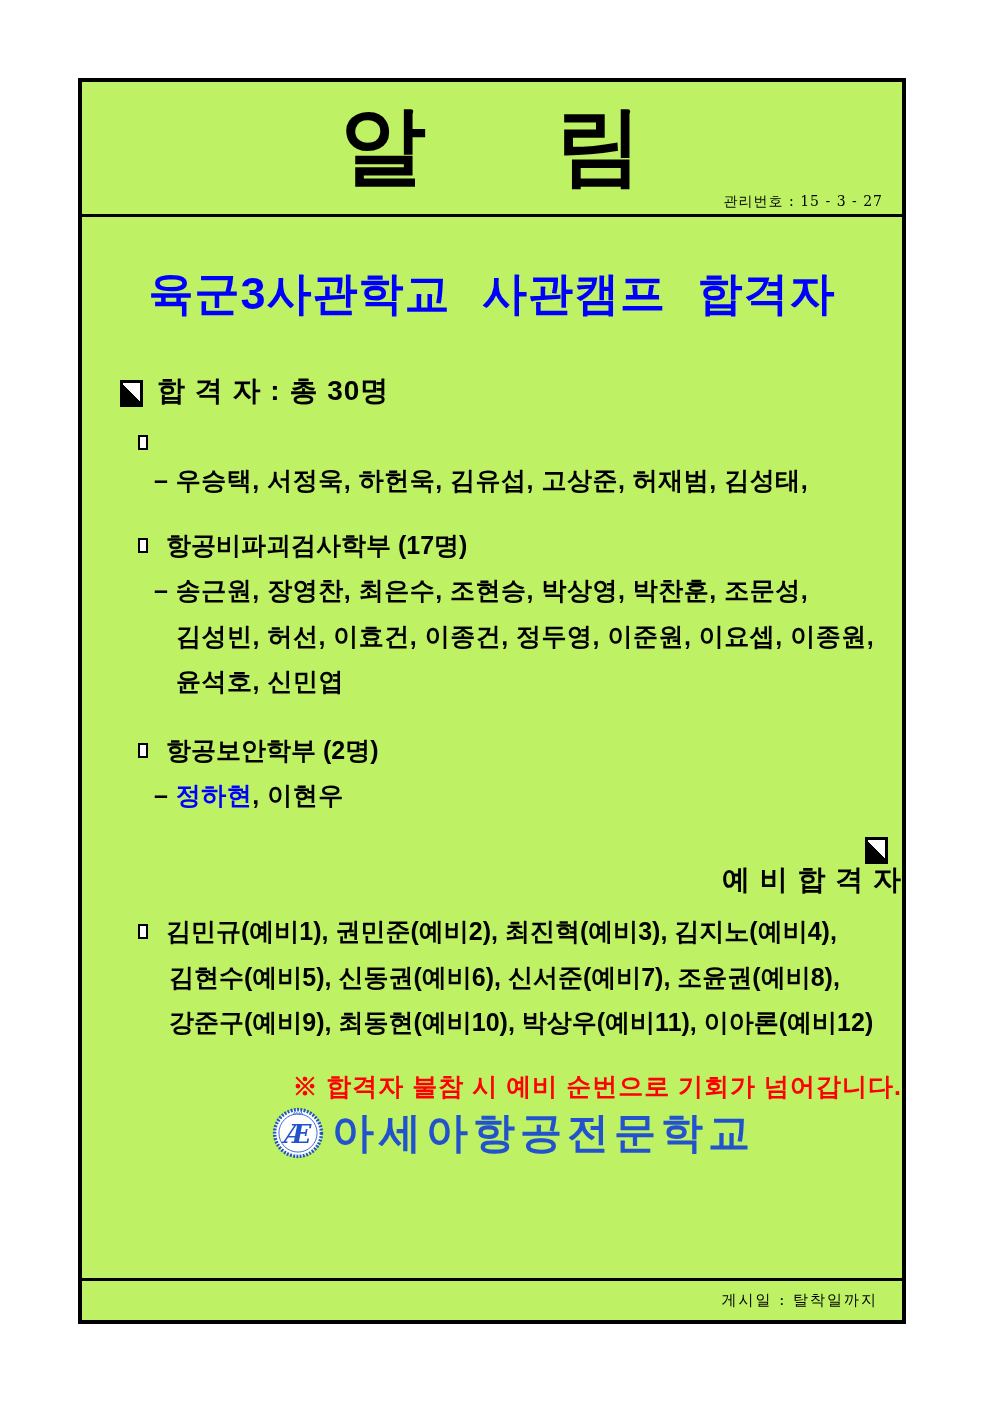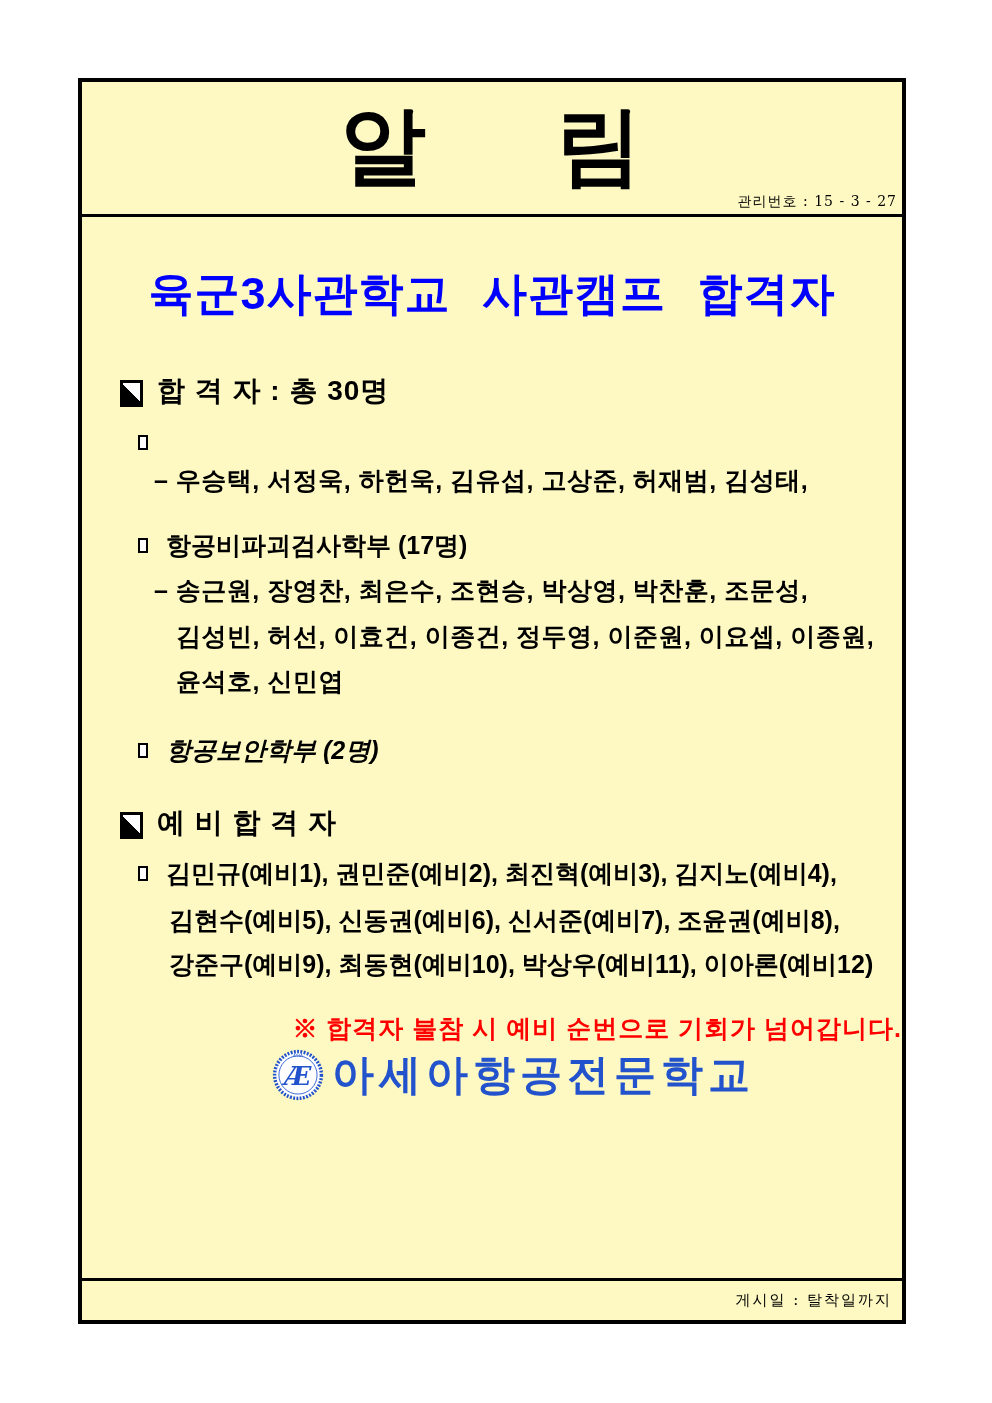--- a/index.html
+++ b/index.html
@@ -9,36 +9,36 @@
     font-family:"Liberation Sans", sans-serif;
     color:#000;
   }
   .page { position:relative; width:992px; height:1403px; background:#fff; overflow:hidden; }
 
   .doc-box {
     position:absolute; left:78px; top:78px;
     width:828px; height:1246px;
     border:4px solid #000;
     display:flex; flex-direction:column;
-    background:#fef9c3;
+    background:#bef264;
   }
 
   
   .doc-header { position:relative; flex:0 0 135px; border-bottom:3px solid #000; }
   .notice-title {
     text-align:center;
     font-family:"DejaVu Serif", serif;
     font-weight:bold;
     font-size:86px;
     line-height:126px;
     white-space:pre;
     letter-spacing:2px;
   }
   .doc-number {
-    position:absolute; right:5px; bottom:3px;
+    position:absolute; right:19px; bottom:3px;
     font-family:"DejaVu Serif", serif;
     font-size:14px; letter-spacing:1px;
     white-space:pre;
   }
 
   
   .doc-body { flex:1 1 auto; overflow:hidden; position:relative; }
 
   .main-title {
     margin-top:50px;
@@ -76,22 +76,22 @@
   }
 
   .name-line {
     margin:16px 0 0 72px;
     font-size:25px; font-weight:800;
     letter-spacing:0.5px; line-height:1.15;
   }
   .name-line.cont { margin-left:94px; }
   .mt18 { margin-top:18px; }
   .mt36 { margin-top:36px; }
-  .mt40 { margin-top:40px;font-style:italic; }
-  .mt34 { margin-top:42px; }
+  .mt40 { margin-top:40px; }
+  .mt34 { margin-top:28px;flex-direction:column; }
 
   .reserve-line {
     display:flex; align-items:center;
     margin:20px 0 0 56px;
     font-size:25px; font-weight:800; line-height:1.15;
   }
   .reserve-cont {
     margin:18px 0 0 87px;
     font-size:25px; font-weight:800; line-height:1.15;
   }
@@ -124,21 +124,21 @@
     letter-spacing:5px; line-height:1;
     margin-left:8px;
     white-space:nowrap;
   }
 
   
   .doc-footer {
     flex:0 0 42px;
     border-top:3px solid #000;
     display:flex; align-items:center; justify-content:flex-end;
-    padding-right:10px;
+    padding-right:24px;
     font-family:"DejaVu Serif", serif;
     font-size:15px; letter-spacing:2px;
     white-space:pre;
   }
 </style>
 </head>
 <body>
 
 <div class="page">
   <div class="doc-box">
@@ -166,20 +166,23 @@
         <span class="bullet-sq"></span>
         <span>항공비파괴검사학부 (17명)</span>
       </div>
       <div class="name-line">– 송근원, 장영찬, 최은수, 조현승, 박상영, 박찬훈, 조문성,</div>
       <div class="name-line cont mt18">김성빈, 허선, 이효건, 이종건, 정두영, 이준원, 이요셉, 이종원,</div>
       <div class="name-line cont">윤석호, 신민엽</div>
 
       <div class="group-label mt40">
         <span class="bullet-sq"></span>
         <span>항공보안학부 (2명)</span>
+      </div>
+      <div class="name-line">
+        <span>– </span><span class="text-blue">정하현</span><span>, 이현우</span>
       </div>
 
       <div class="section-heading mt34">
         <span class="bullet-diag"></span>
         <span>예 비 합 격 자</span>
       </div>
       <div class="reserve-line">
         <span class="bullet-sq"></span>
         <span>김민규(예비1), 권민준(예비2), 최진혁(예비3), 김지노(예비4),</span>
       </div>

